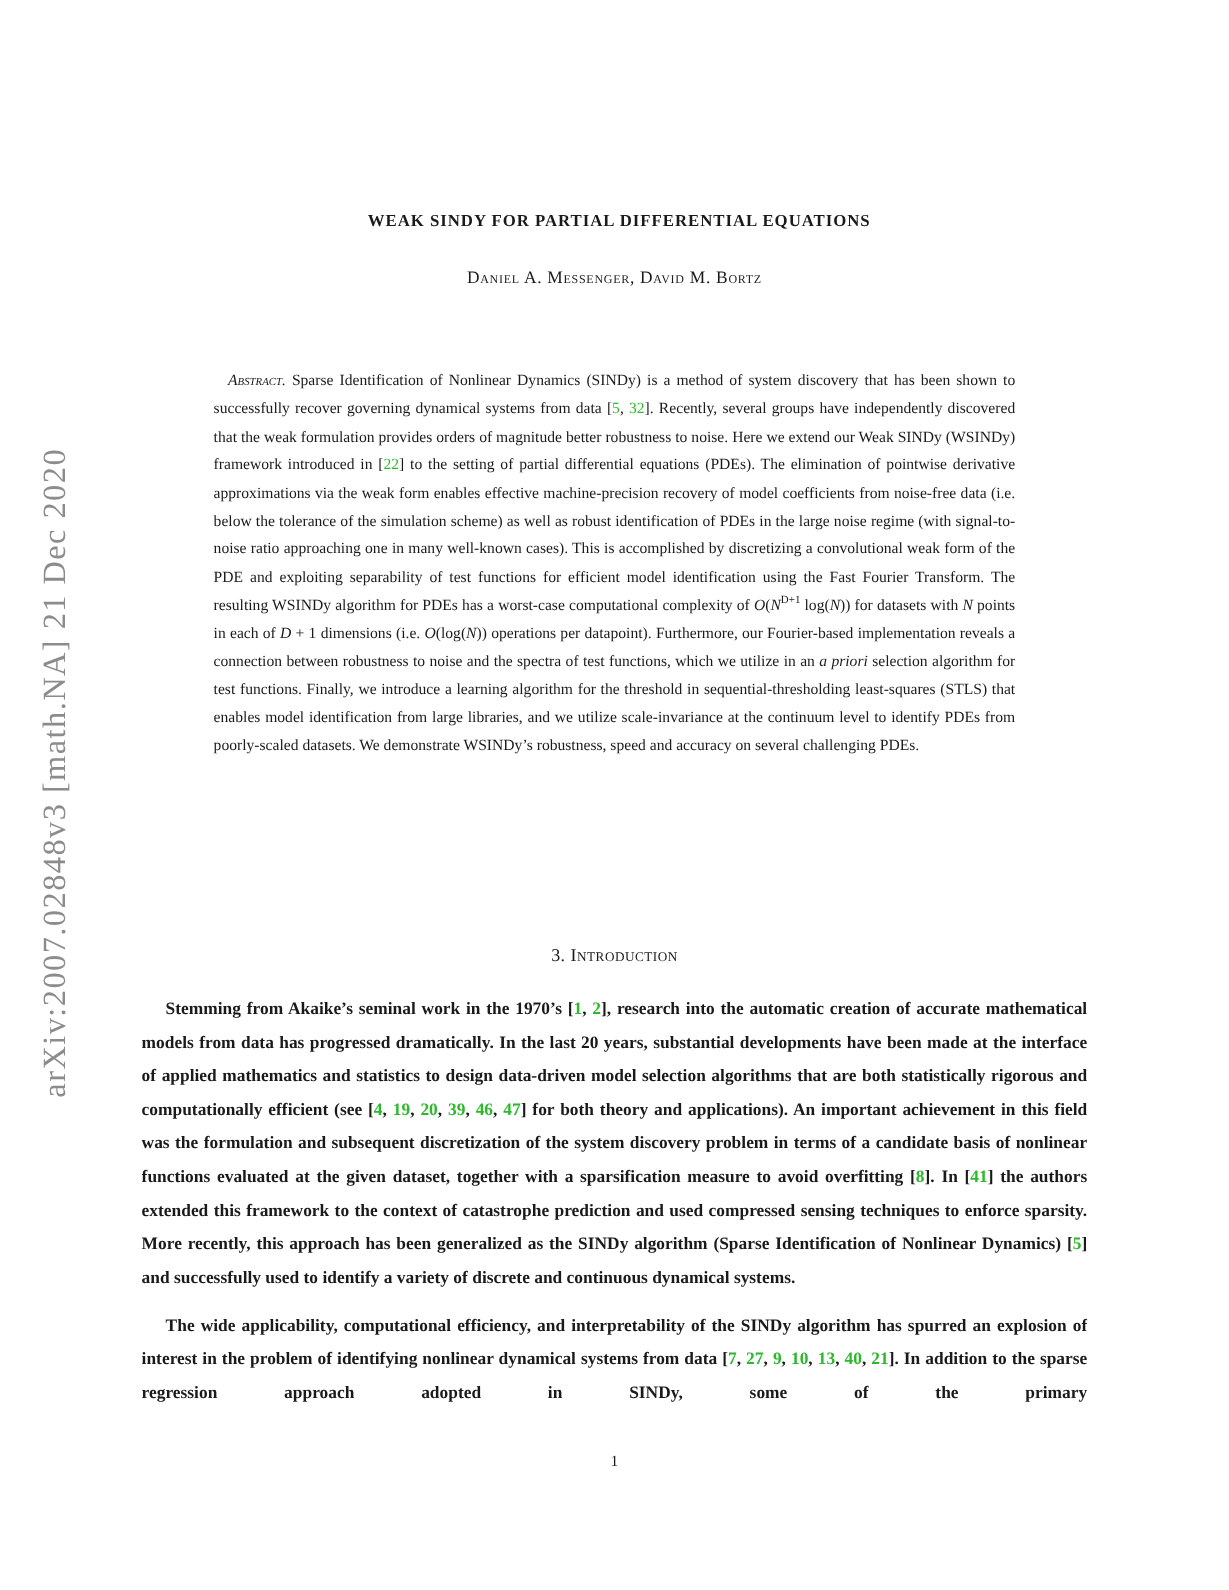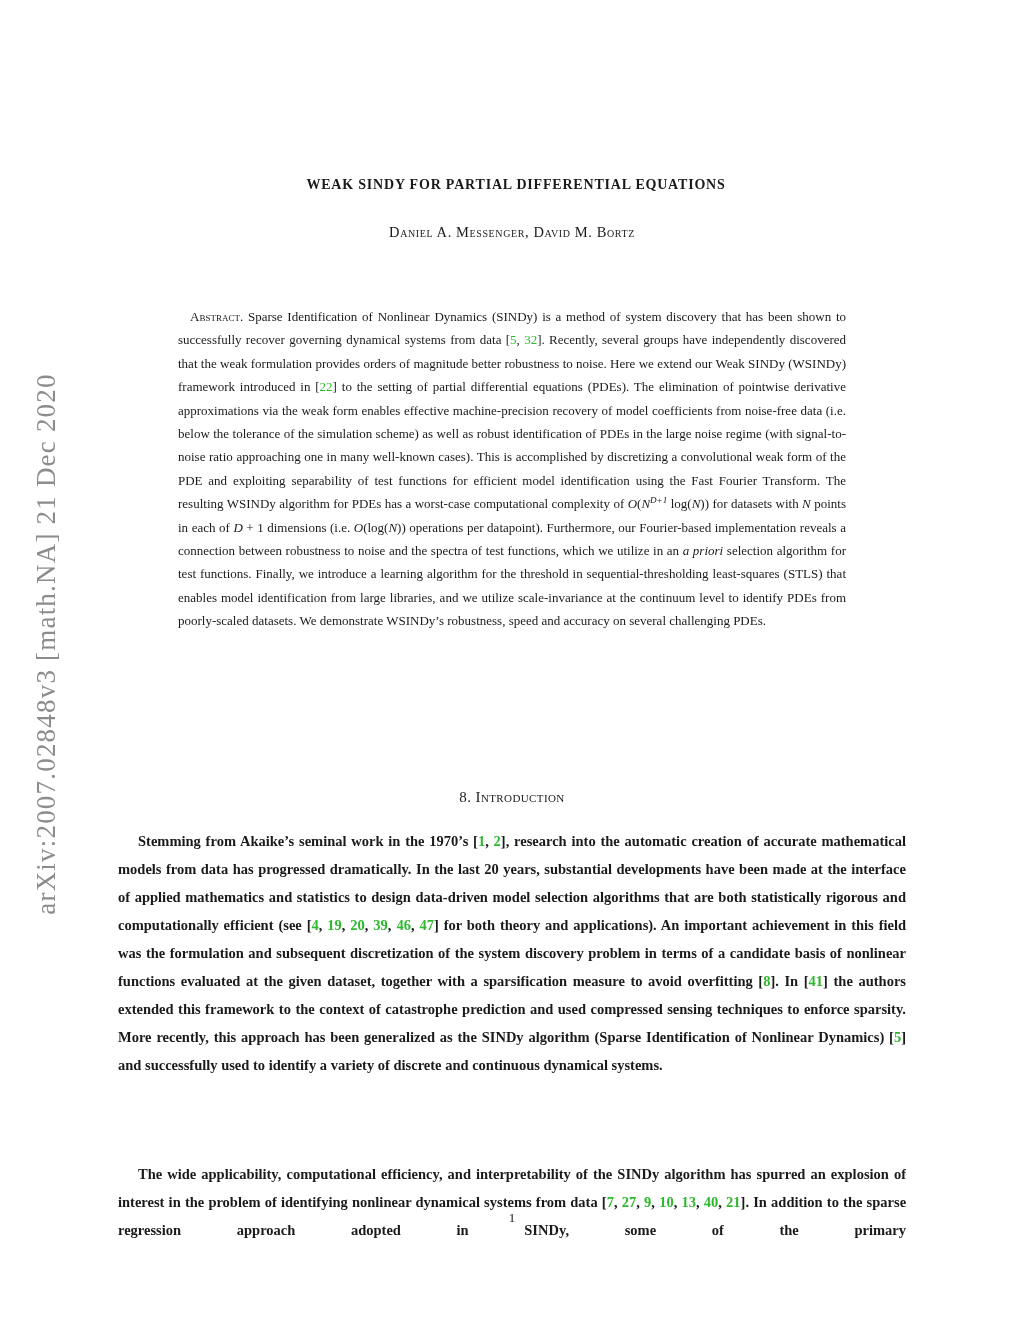--- a/index.html
+++ b/index.html
@@ -78,51 +78,51 @@
     position: absolute;
     left: 118px;
     width: 788px;
     font-size: 14.5px;
     line-height: 28px;
     text-align: justify;
     text-indent: 20px;
     font-weight: bold;
   }
   .para-1 { top: 827px; height: 308px; overflow: hidden; }
-  .para-2 { top: 1160px; height: 78px; overflow: hidden; text-align-last: justify; }
+  .para-2 { top: 1091px; height: 78px; overflow: hidden; text-align-last: justify; }
   .page-number {
     position: absolute;
     top: 1210px;
     left: 0;
     width: 100%;
     text-align: center;
     font-size: 13px;
   }
-  .sc  { font-variant: small-caps; }
+  .sc  { font-variant: small-caps; font-style: italic; }
   .b   { font-weight: bold; }
   .it  { font-style: italic; }
   .cal { font-style: italic; }
-  .sup { vertical-align: super; font-size: 70%; font-style: italic; line-height: 0; }
+  .sup { vertical-align: super; font-size: 70%; line-height: 0; }
   .cite { font-style: normal; }
 </style>
 </head>
 <body>
 
 <div class="page" style="color: rgb(26, 26, 26);">
 
   <div class="watermark" style="color: rgb(140, 140, 140);">arXiv:2007.02848v3 [math.NA] 21 Dec 2020</div>
 
   <h1 class="title">WEAK SINDY FOR PARTIAL DIFFERENTIAL EQUATIONS</h1>
 
   <div class="authors">Daniel A. Messenger, David M. Bortz</div>
 
   <div class="abstract"><span class="sc">Abstract.</span><span>  Sparse Identification of Nonlinear Dynamics (SINDy) is a method of system discovery that has been shown to successfully recover governing dynamical systems from data [</span><span class="cite" style="color: rgb(45, 185, 45);">5</span><span>, </span><span class="cite" style="color: rgb(45, 185, 45);">32</span><span>]. Recently, several groups have independently discovered that the weak formulation provides orders of magnitude better robustness to noise. Here we extend our Weak SINDy (WSINDy) framework introduced in [</span><span class="cite" style="color: rgb(45, 185, 45);">22</span><span>] to the setting of partial differential equations (PDEs). The elimination of pointwise derivative approximations via the weak form enables effective machine-precision recovery of model coefficients from noise-free data (i.e. below the tolerance of the simulation scheme) as well as robust identification of PDEs in the large noise regime (with signal-to-noise ratio approaching one in many well-known cases). This is accomplished by discretizing a convolutional weak form of the PDE and exploiting separability of test functions for efficient model identification using the Fast Fourier Transform. The resulting WSINDy algorithm for PDEs has a worst-case computational complexity of </span><span class="cal">O</span><span>(</span><span class="it">N</span><span class="sup">D+1</span><span> log(</span><span class="it">N</span><span>)) for datasets with </span><span class="it">N</span><span> points in each of </span><span class="it">D</span><span> + 1 dimensions (i.e. </span><span class="cal">O</span><span>(log(</span><span class="it">N</span><span>)) operations per datapoint). Furthermore, our Fourier-based implementation reveals a connection between robustness to noise and the spectra of test functions, which we utilize in an </span><span class="it">a priori</span><span> selection algorithm for test functions. Finally, we introduce a learning algorithm for the threshold in sequential-thresholding least-squares (STLS) that enables model identification from large libraries, and we utilize scale-invariance at the continuum level to identify PDEs from poorly-scaled datasets. We demonstrate WSINDy’s robustness, speed and accuracy on several challenging PDEs.</span></div>
 
 
-  <div class="section-heading">8. Introduction</div>
+  <div class="section-heading">3. Introduction</div>
 
   <div class="para para-1"><span>Stemming from Akaike’s seminal work in the 1970’s [</span><span class="cite" style="color: rgb(45, 185, 45);">1</span><span>, </span><span class="cite" style="color: rgb(45, 185, 45);">2</span><span>], research into the automatic creation of accurate mathematical models from data has progressed dramatically. In the last 20 years, substantial developments have been made at the interface of applied mathematics and statistics to design data-driven model selection algorithms that are both statistically rigorous and computationally efficient (see [</span><span class="cite" style="color: rgb(45, 185, 45);">4</span><span>, </span><span class="cite" style="color: rgb(45, 185, 45);">19</span><span>, </span><span class="cite" style="color: rgb(45, 185, 45);">20</span><span>, </span><span class="cite" style="color: rgb(45, 185, 45);">39</span><span>, </span><span class="cite" style="color: rgb(45, 185, 45);">46</span><span>, </span><span class="cite" style="color: rgb(45, 185, 45);">47</span><span>] for both theory and applications). An important achievement in this field was the formulation and subsequent discretization of the system discovery problem in terms of a candidate basis of nonlinear functions evaluated at the given dataset, together with a sparsification measure to avoid overfitting [</span><span class="cite" style="color: rgb(45, 185, 45);">8</span><span>]. In [</span><span class="cite" style="color: rgb(45, 185, 45);">41</span><span>] the authors extended this framework to the context of catastrophe prediction and used compressed sensing techniques to enforce sparsity. More recently, this approach has been generalized as the SINDy algorithm (Sparse Identification of Nonlinear Dynamics) [</span><span class="cite" style="color: rgb(45, 185, 45);">5</span><span>] and successfully used to identify a variety of discrete and continuous dynamical systems.</span></div>
 
   <div class="para para-2"><span>The wide applicability, computational efficiency, and interpretability of the SINDy algorithm has spurred an explosion of interest in the problem of identifying nonlinear dynamical systems from data [</span><span class="cite" style="color: rgb(45, 185, 45);">7</span><span>, </span><span class="cite" style="color: rgb(45, 185, 45);">27</span><span>, </span><span class="cite" style="color: rgb(45, 185, 45);">9</span><span>, </span><span class="cite" style="color: rgb(45, 185, 45);">10</span><span>, </span><span class="cite" style="color: rgb(45, 185, 45);">13</span><span>, </span><span class="cite" style="color: rgb(45, 185, 45);">40</span><span>, </span><span class="cite" style="color: rgb(45, 185, 45);">21</span><span>]. In addition to the sparse regression approach adopted in SINDy, some of the primary</span></div>
 
   <div class="page-number">1</div>
 
 </div>
 
 </body></html>

